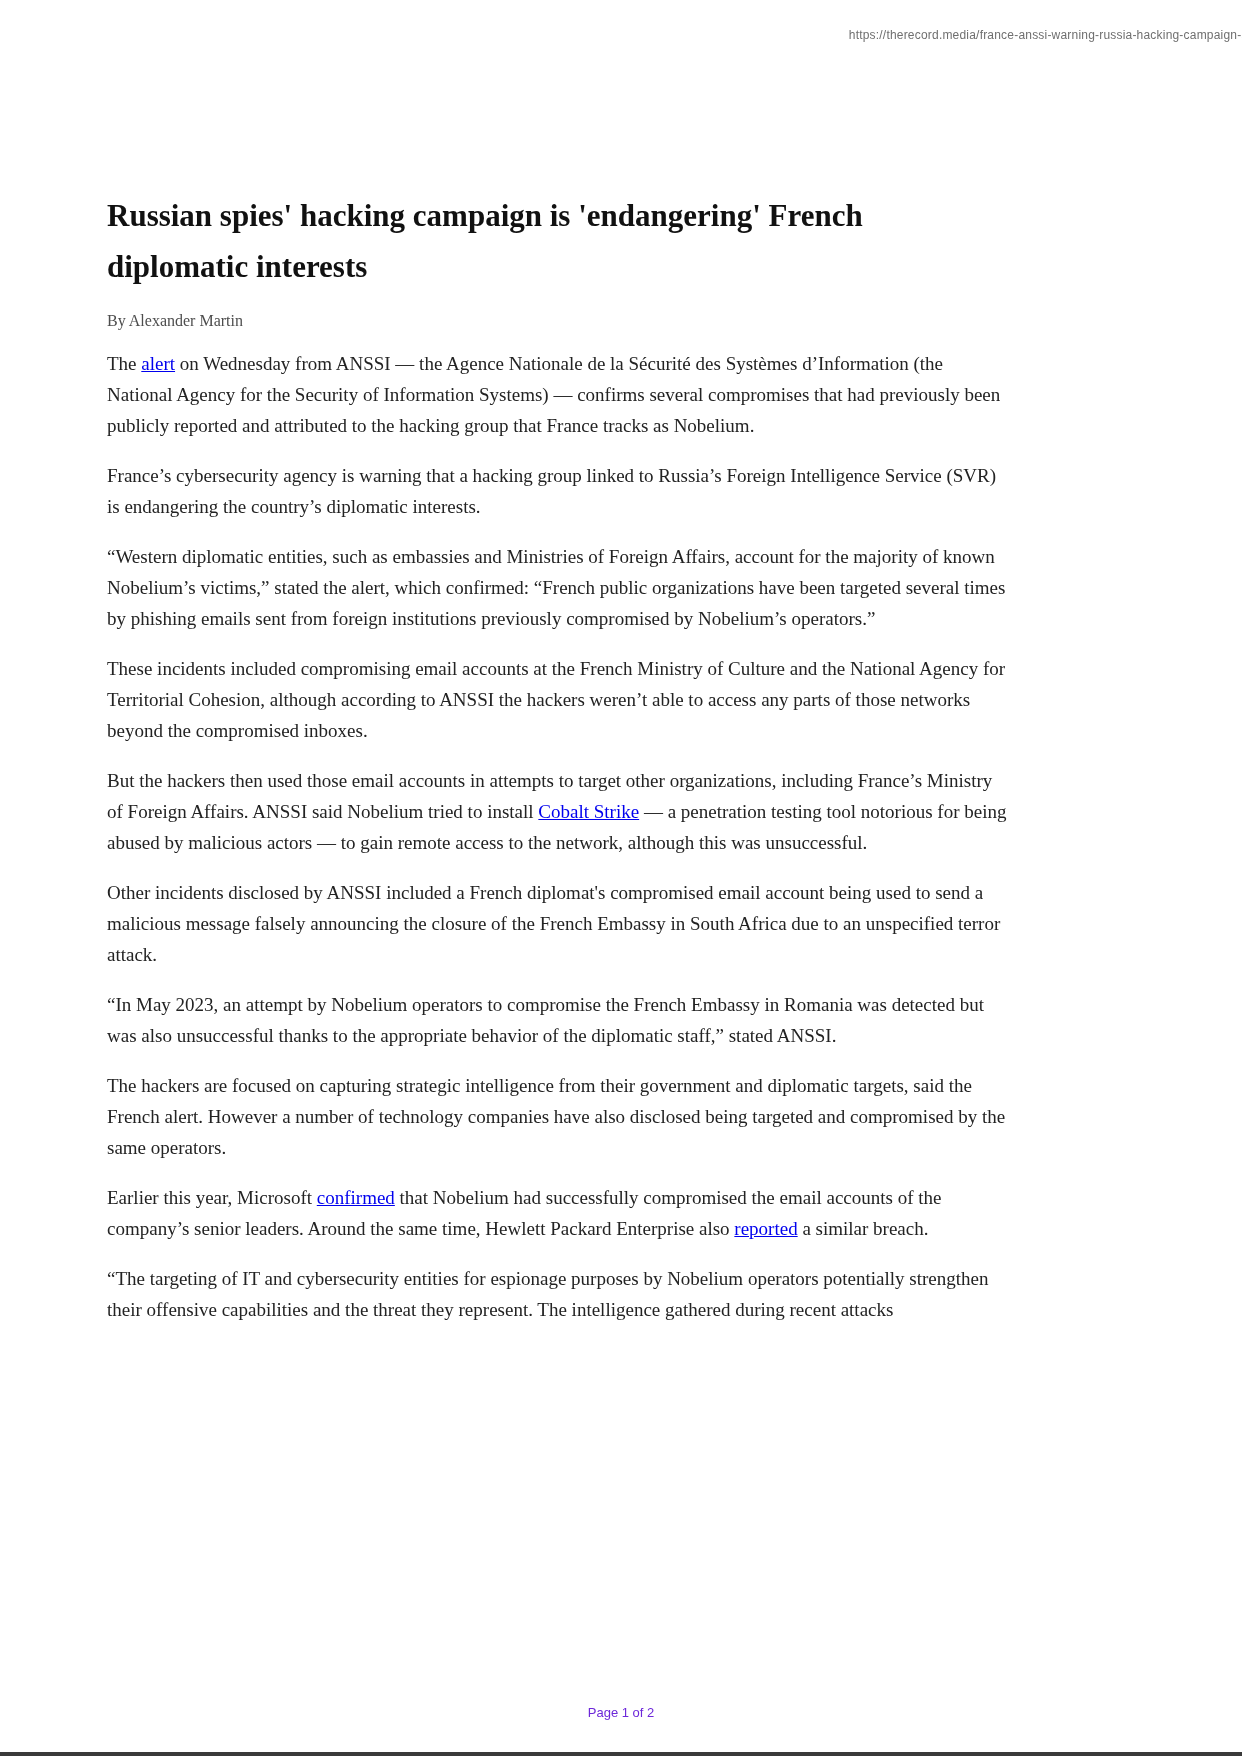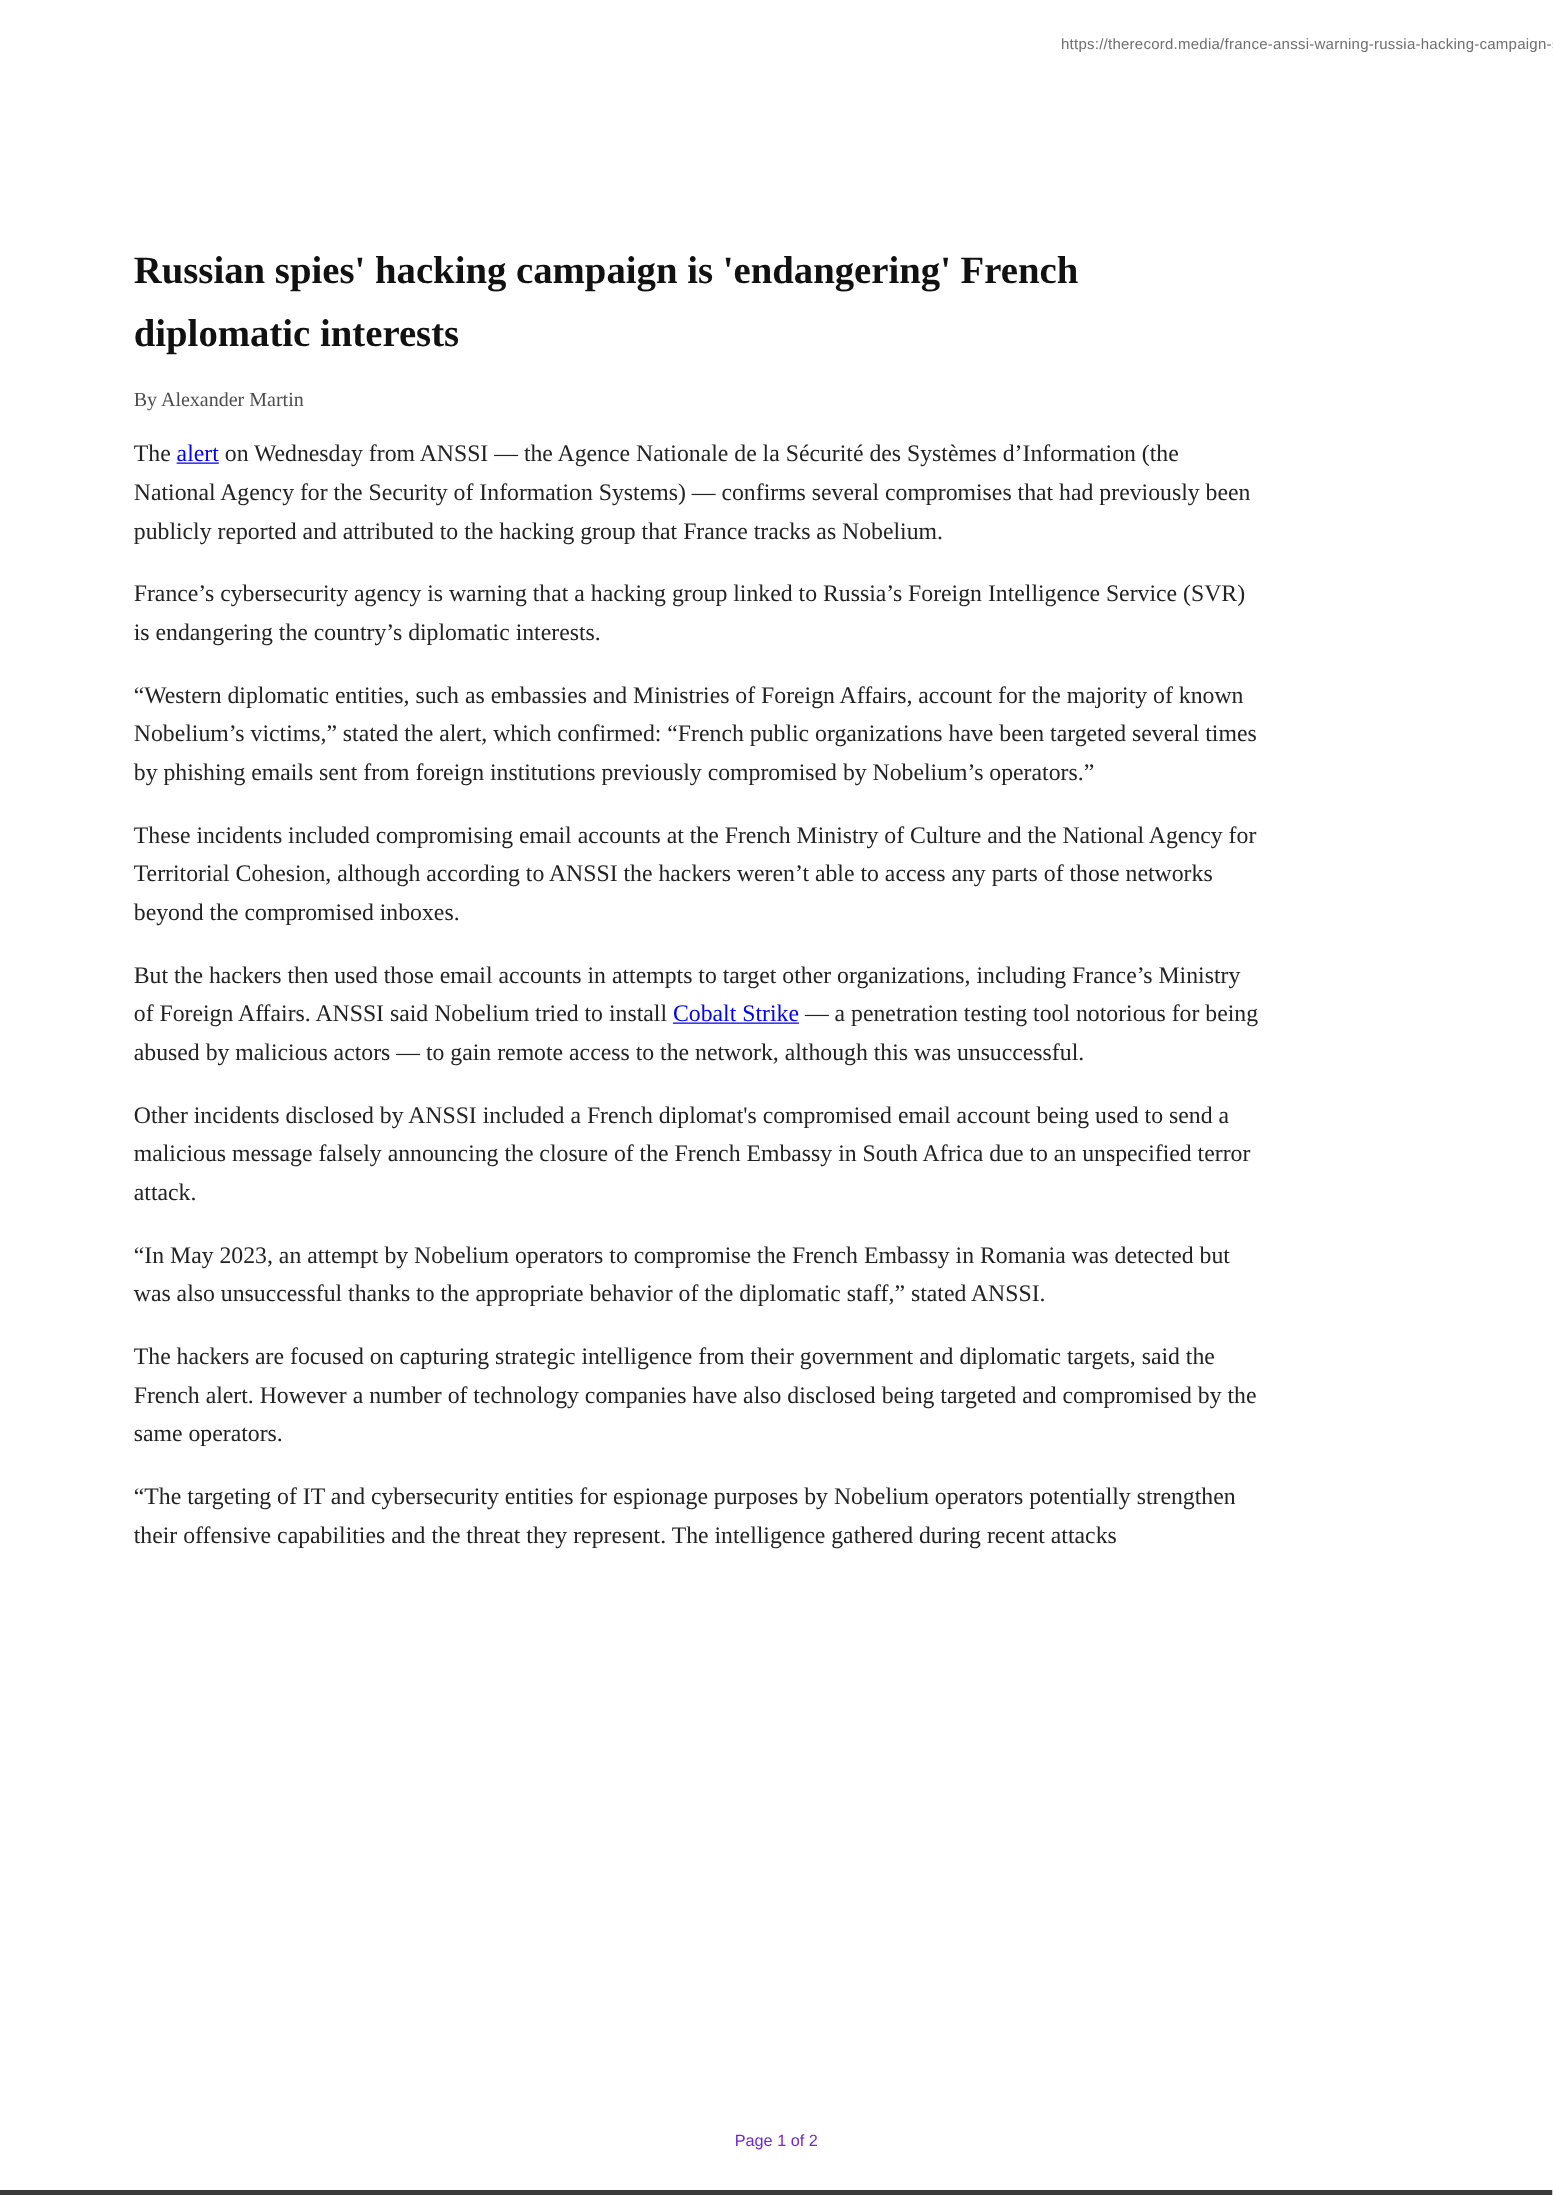--- a/index.html
+++ b/index.html
@@ -88,19 +88,20 @@
   <div class="byline">By Alexander Martin</div>
   <div>
       <p class="para">The <a href="#" style="color: rgb(0, 0, 238);">alert</a> on Wednesday from ANSSI — the Agence Nationale de la Sécurité des Systèmes d’Information (the National Agency for the Security of Information Systems) — confirms several compromises that had previously been publicly reported and attributed to the hacking group that France tracks as Nobelium.</p>
       <p class="para">France’s cybersecurity agency is warning that a hacking group linked to  Russia’s Foreign Intelligence Service (SVR) is endangering the country’s diplomatic interests.</p>
       <p class="para">“Western diplomatic entities, such as embassies and Ministries of Foreign Affairs, account for the majority of known Nobelium’s victims,” stated the alert, which confirmed: “French public organizations have been targeted several times by phishing emails sent from foreign institutions previously compromised by Nobelium’s operators.”</p>
       <p class="para">These incidents included compromising email accounts at the French Ministry of Culture and the National Agency for Territorial Cohesion, although according to ANSSI the hackers weren’t able to access any parts of those networks beyond the compromised inboxes.</p>
       <p class="para">But the hackers then used those email accounts in attempts to target other organizations, including France’s Ministry of Foreign Affairs. ANSSI said Nobelium tried to install <a href="#" style="color: rgb(0, 0, 238);">Cobalt Strike</a> — a penetration testing tool notorious for being abused by malicious actors — to gain remote access to the network, although this was unsuccessful.</p>
       <p class="para">Other incidents disclosed by ANSSI included a French diplomat's compromised email account being used to send a malicious message falsely announcing the closure of the French Embassy in South Africa due to an unspecified terror attack.</p>
       <p class="para">“In May 2023, an attempt by Nobelium operators to compromise the French Embassy in Romania was detected but was also unsuccessful thanks to the appropriate behavior of the diplomatic staff,” stated ANSSI.</p>
       <p class="para">The hackers are focused on capturing strategic intelligence from their government and diplomatic targets, said the French alert. However a number of technology companies have also disclosed being targeted and compromised by the same operators.</p>
+      <p class="para">Earlier this year, Microsoft <a href="#" style="color: rgb(0, 0, 238);">confirmed</a> that Nobelium had successfully compromised the email accounts of the company’s senior leaders. Around the same time, Hewlett Packard Enterprise also <a href="#" style="color: rgb(0, 0, 238);">reported</a> a similar breach.</p>
       <p class="para">“The targeting of IT and cybersecurity entities for espionage purposes by Nobelium operators potentially strengthen their offensive capabilities and the threat they represent. The intelligence gathered during recent attacks</p>
     </div>
 </div>
 
 <div class="page-footer">Page 1 of 2</div>
 
 <div class="page-edge"></div>
 
 </body></html>

